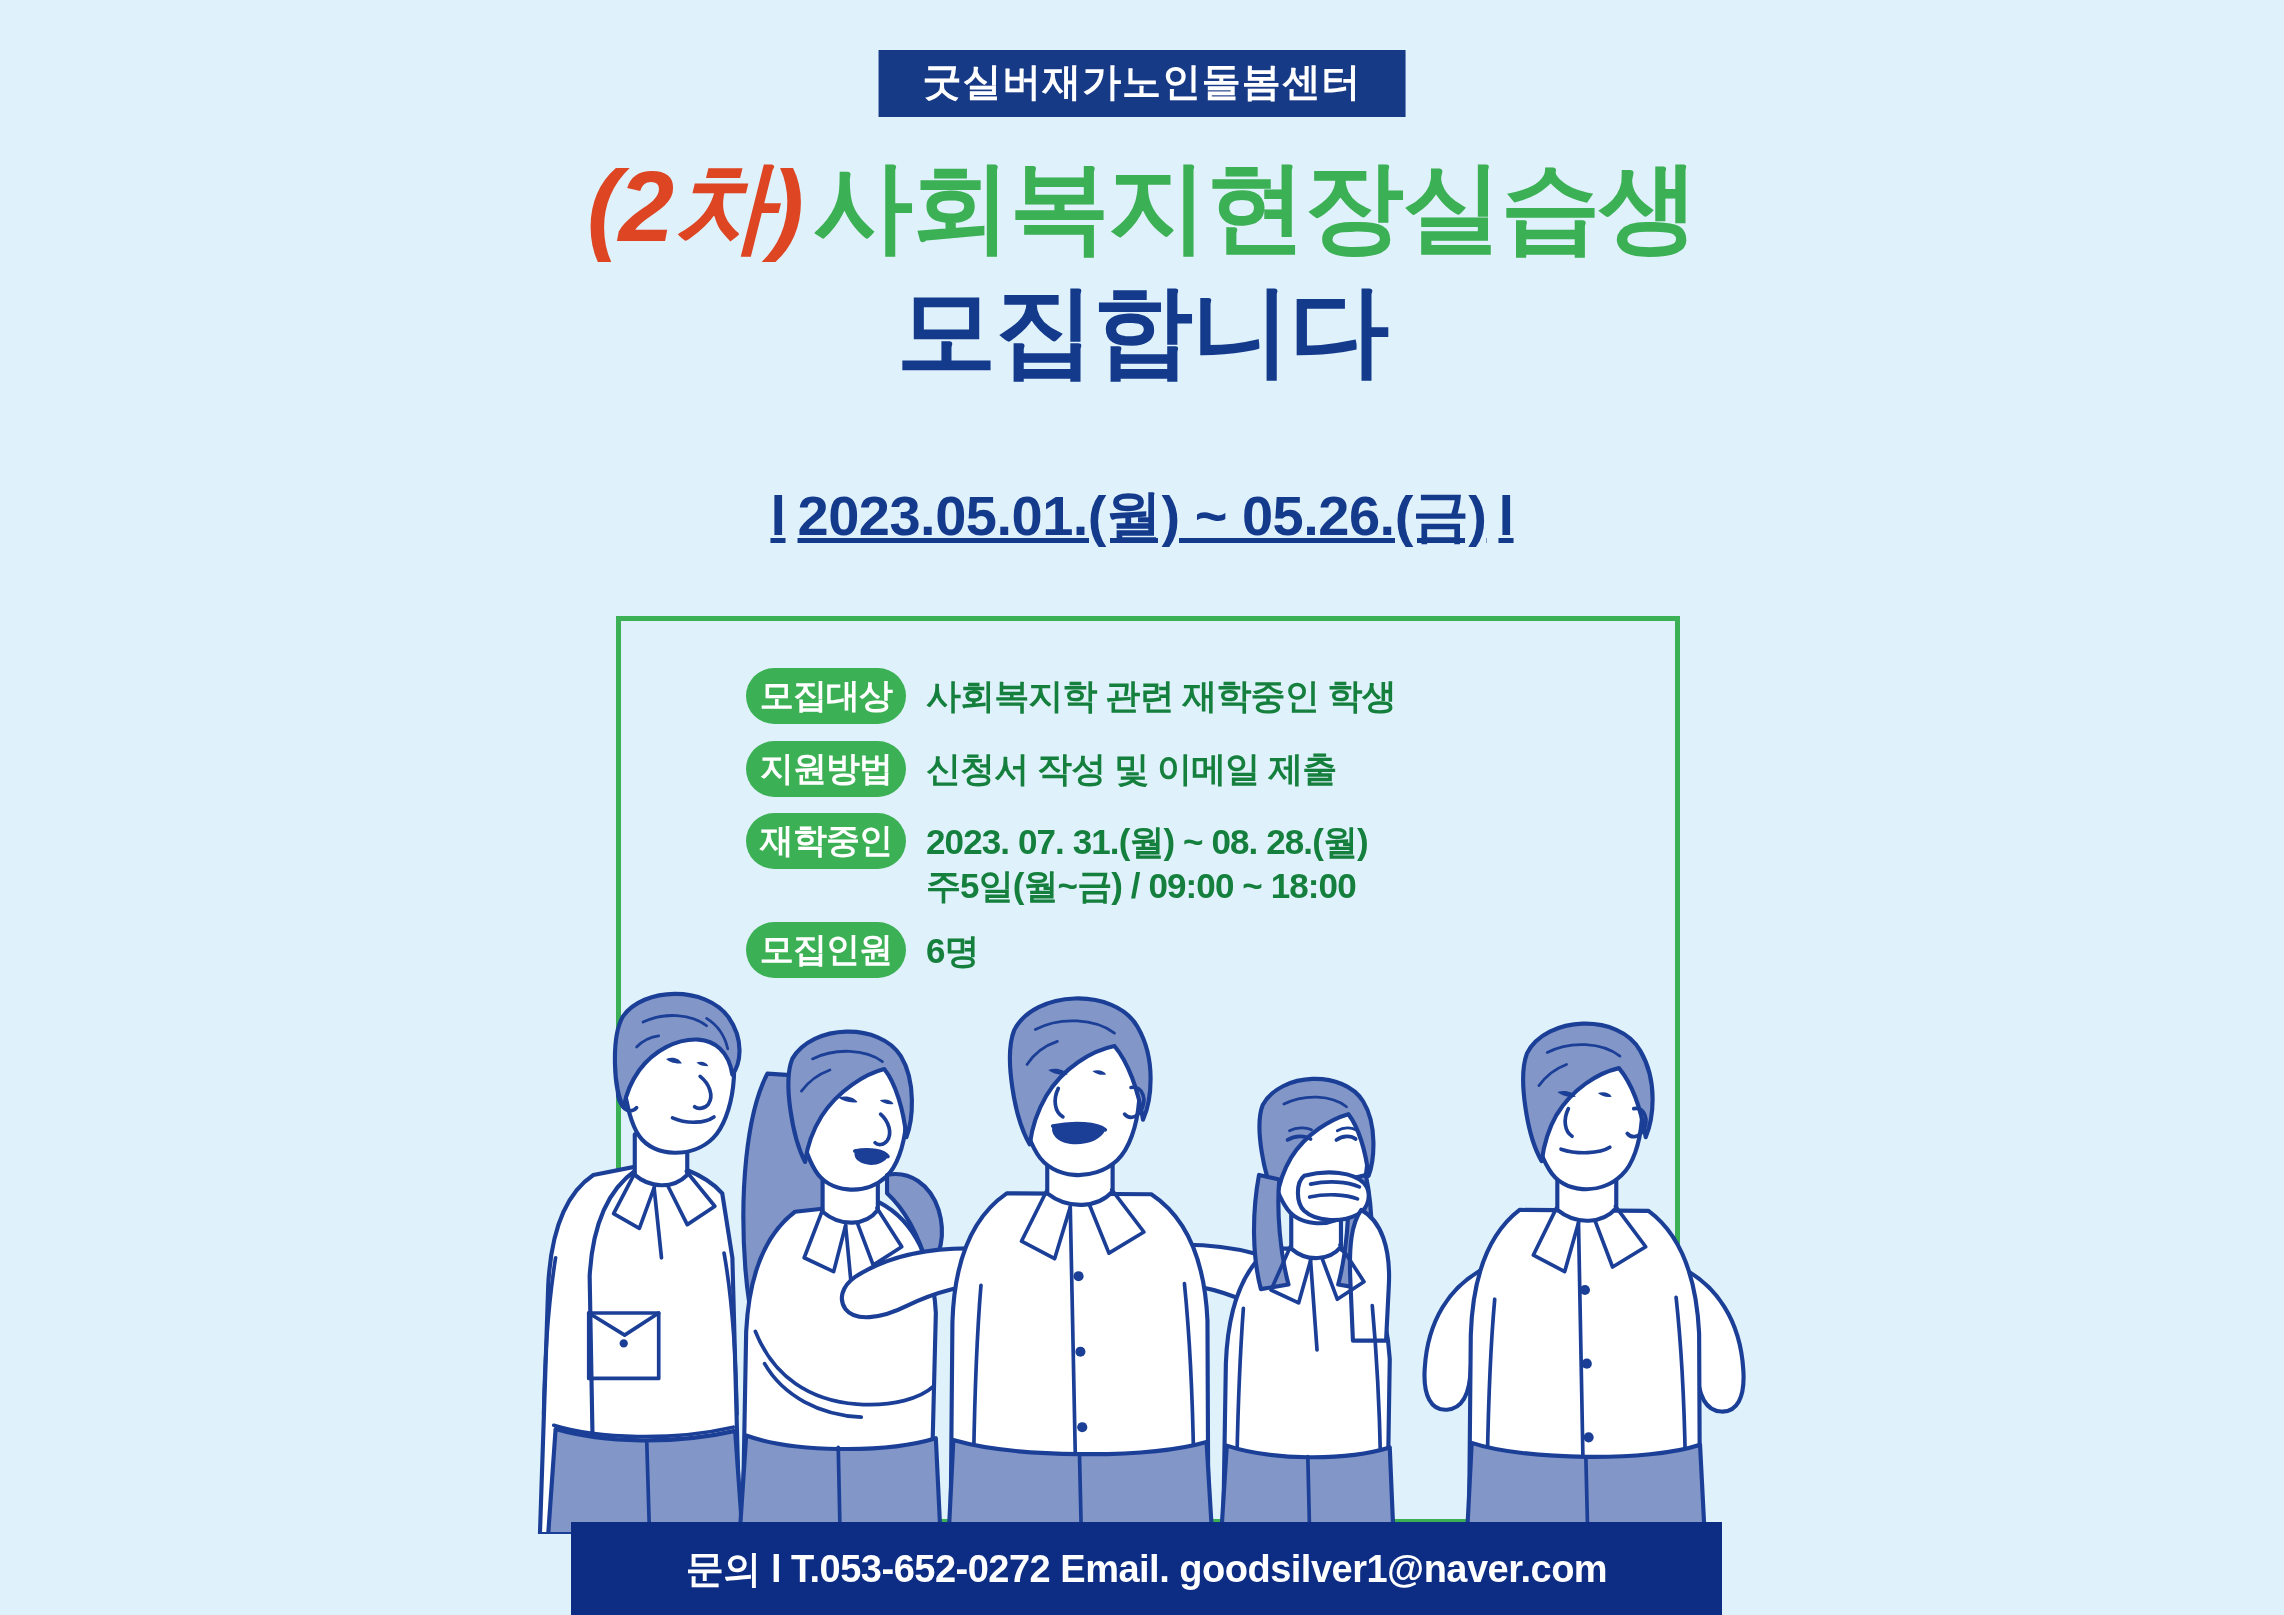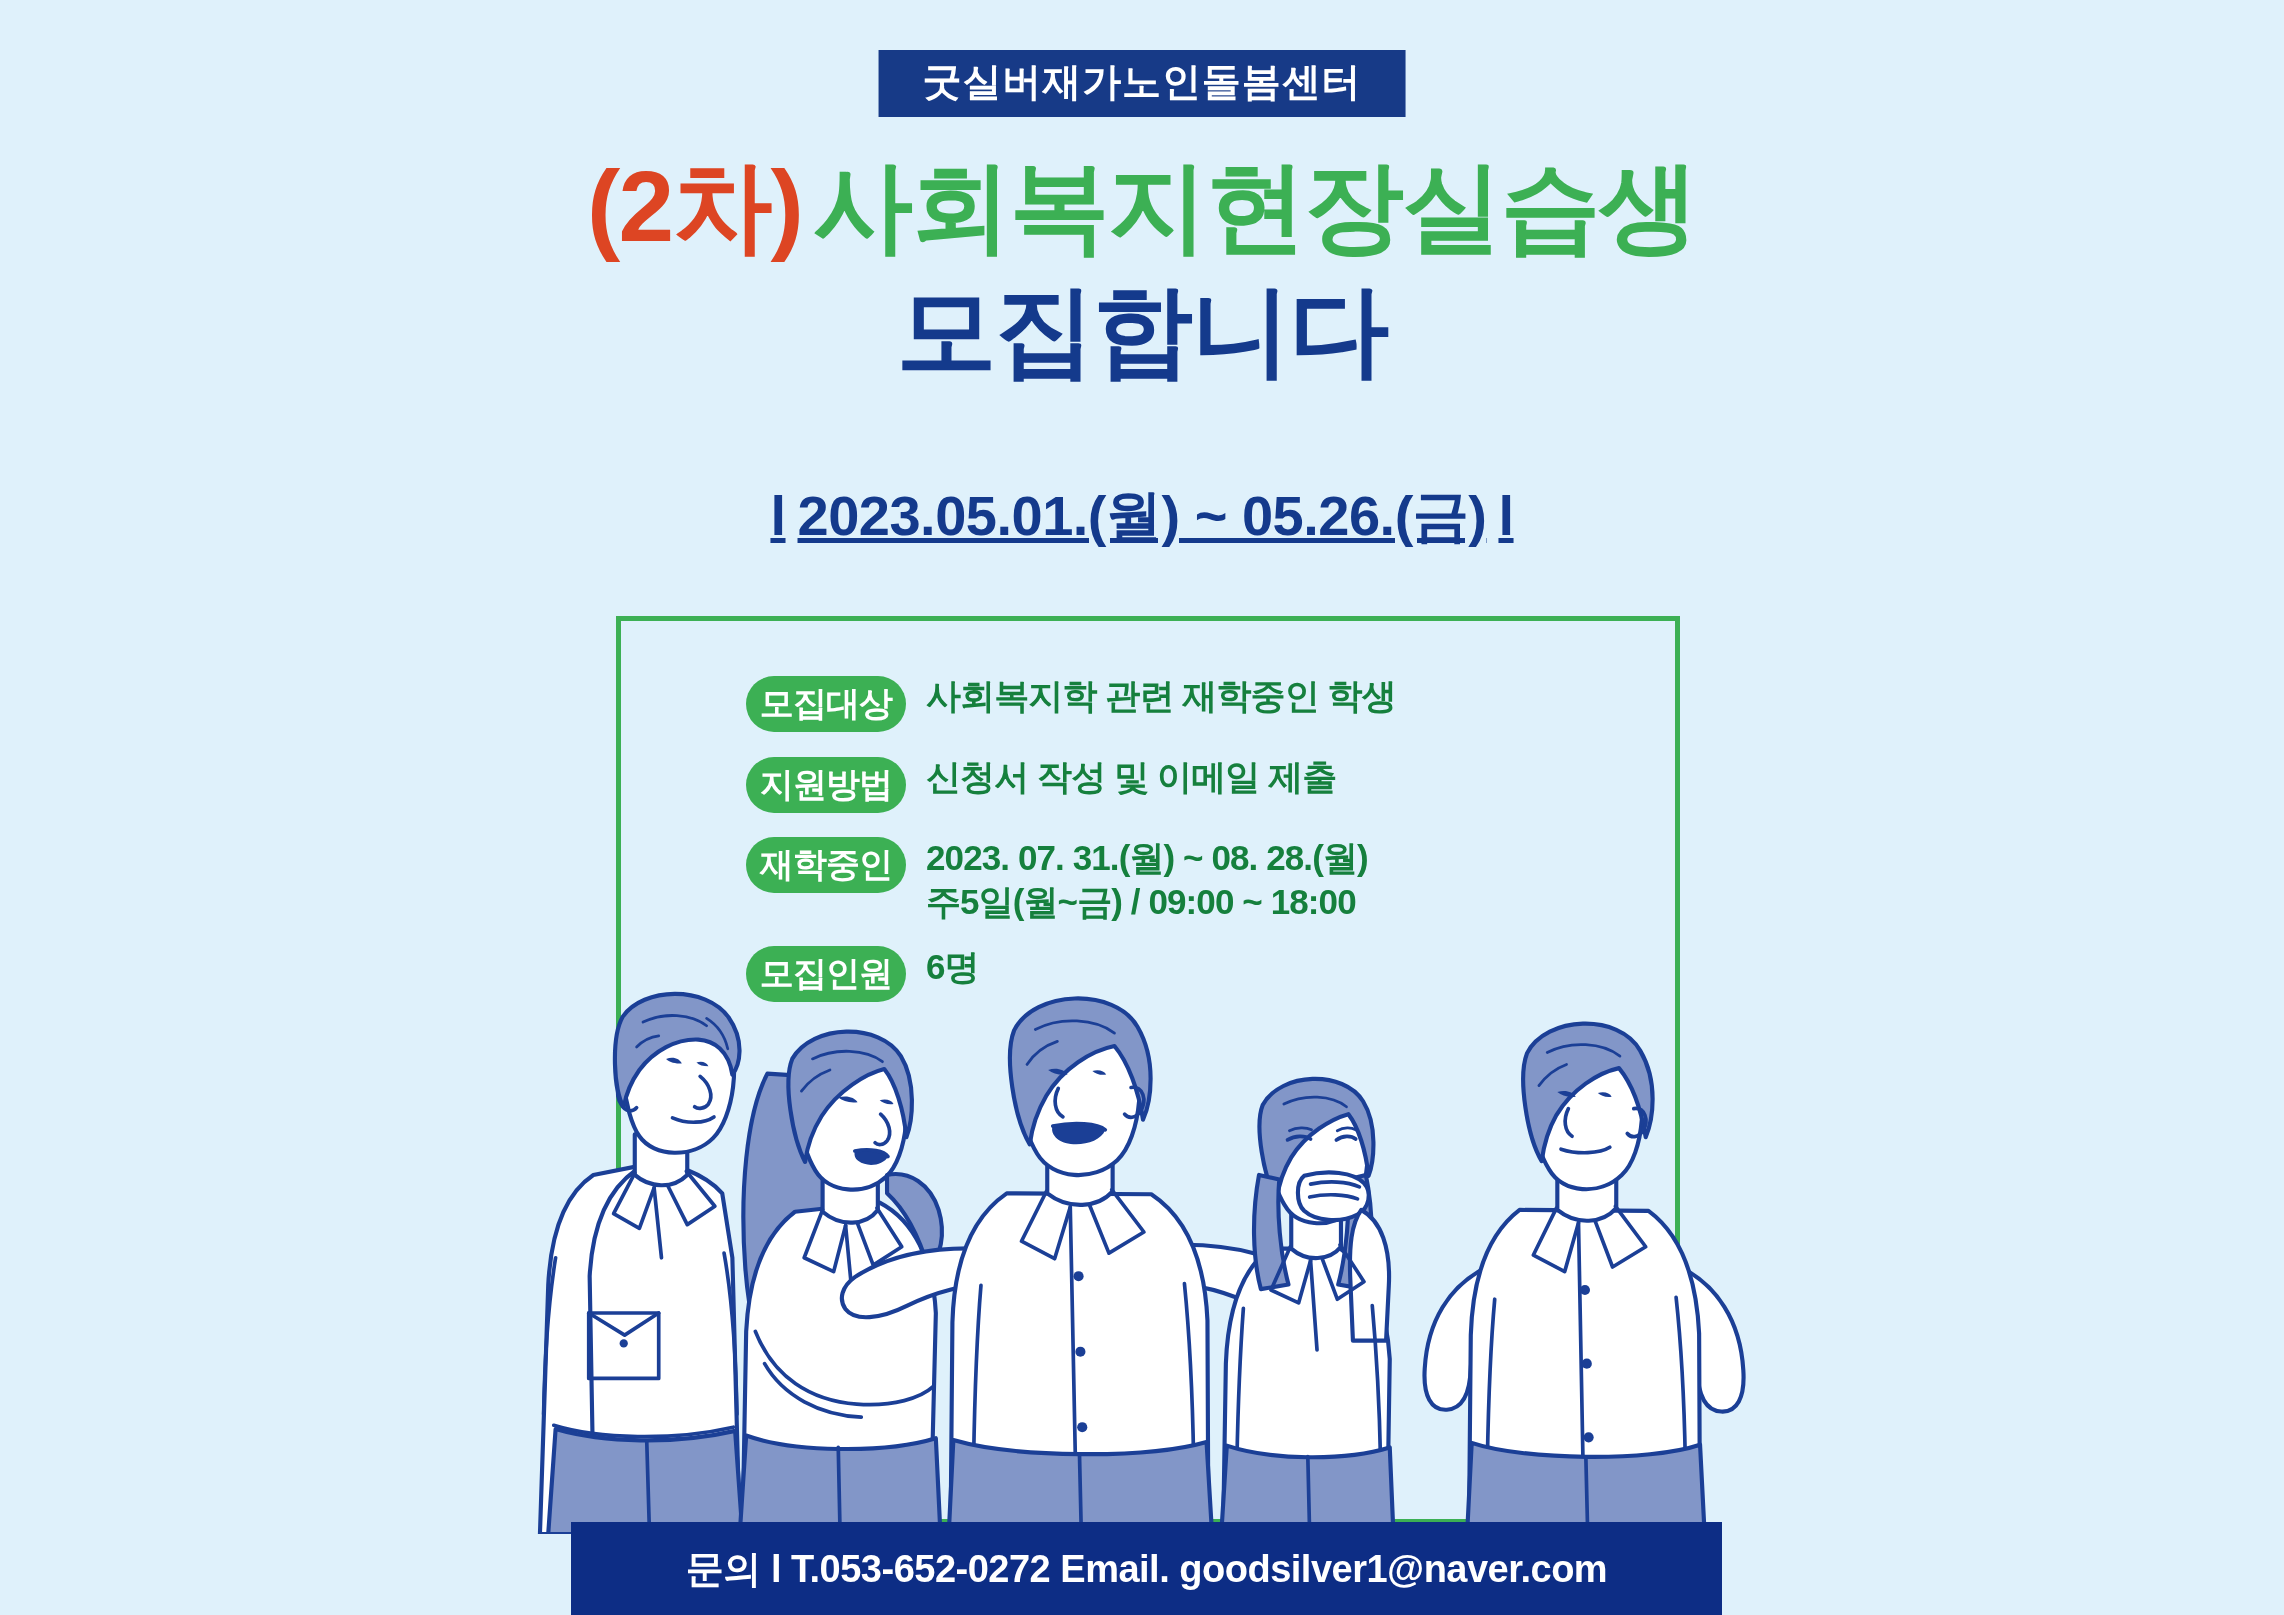--- a/index.html
+++ b/index.html
@@ -37,21 +37,21 @@
   .title-line1 {
     position:absolute;
     top:152px; left:0; width:100%;
     text-align:center;
     font-size:100px;
     font-weight:bold;
     line-height:1.08;
     white-space:nowrap;
     letter-spacing:-1.8px;
   }
-  .t-round { color:#dd4523; }
+  .t-round { color:#dd4523;font-style:italic; }
   .t-main  { color:#3cb054; margin-left:11px;margin-top:31px; }
 
   .title-line2 {
     position:absolute;
     top:276px; left:0; width:100%;
     text-align:center;
     font-size:100px;
     font-weight:bold;
     color:#143a8c;
     line-height:1.08;
@@ -100,21 +100,20 @@
     width:160px;
     background:#3cb054;
     color:#ffffff;
     border-radius:28.5px;
     font-size:34px;
     font-weight:bold;
     text-align:center;
     padding:10px 0 12px;
     letter-spacing:-0.9px;
     line-height:1;
-    margin-top:8px;
   }
   .val {
     flex:1 1 auto;
     margin-left:20px;
     color:#15803d;
     font-size:35px;
     font-weight:bold;
     line-height:1.28;
     letter-spacing:-0.9px;
     padding-top:6.4px;

